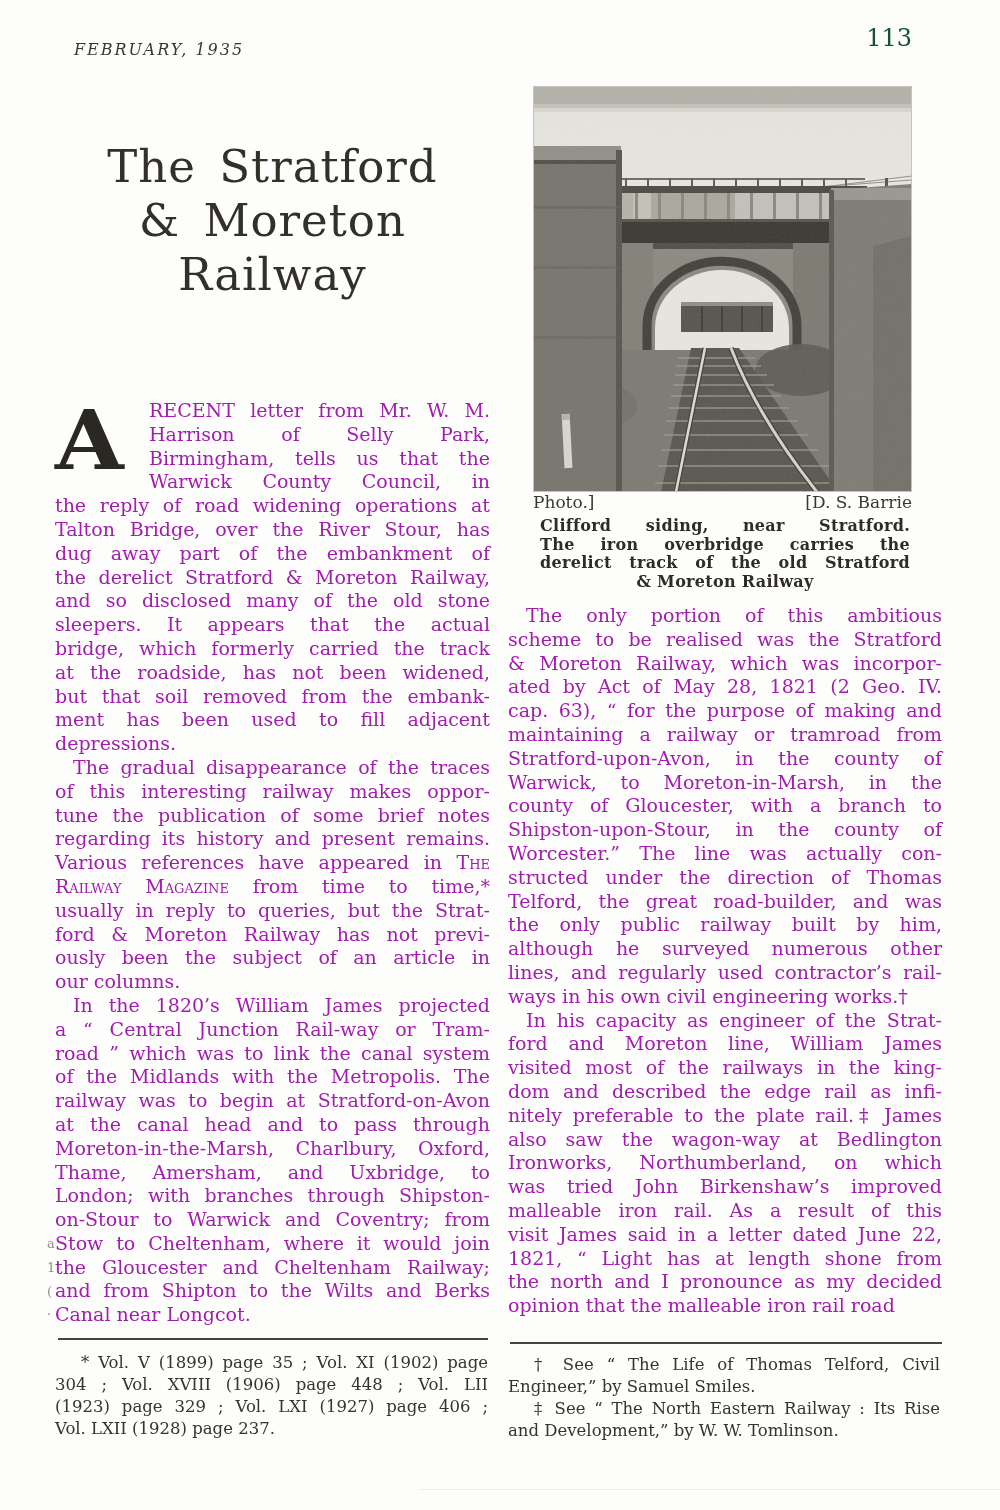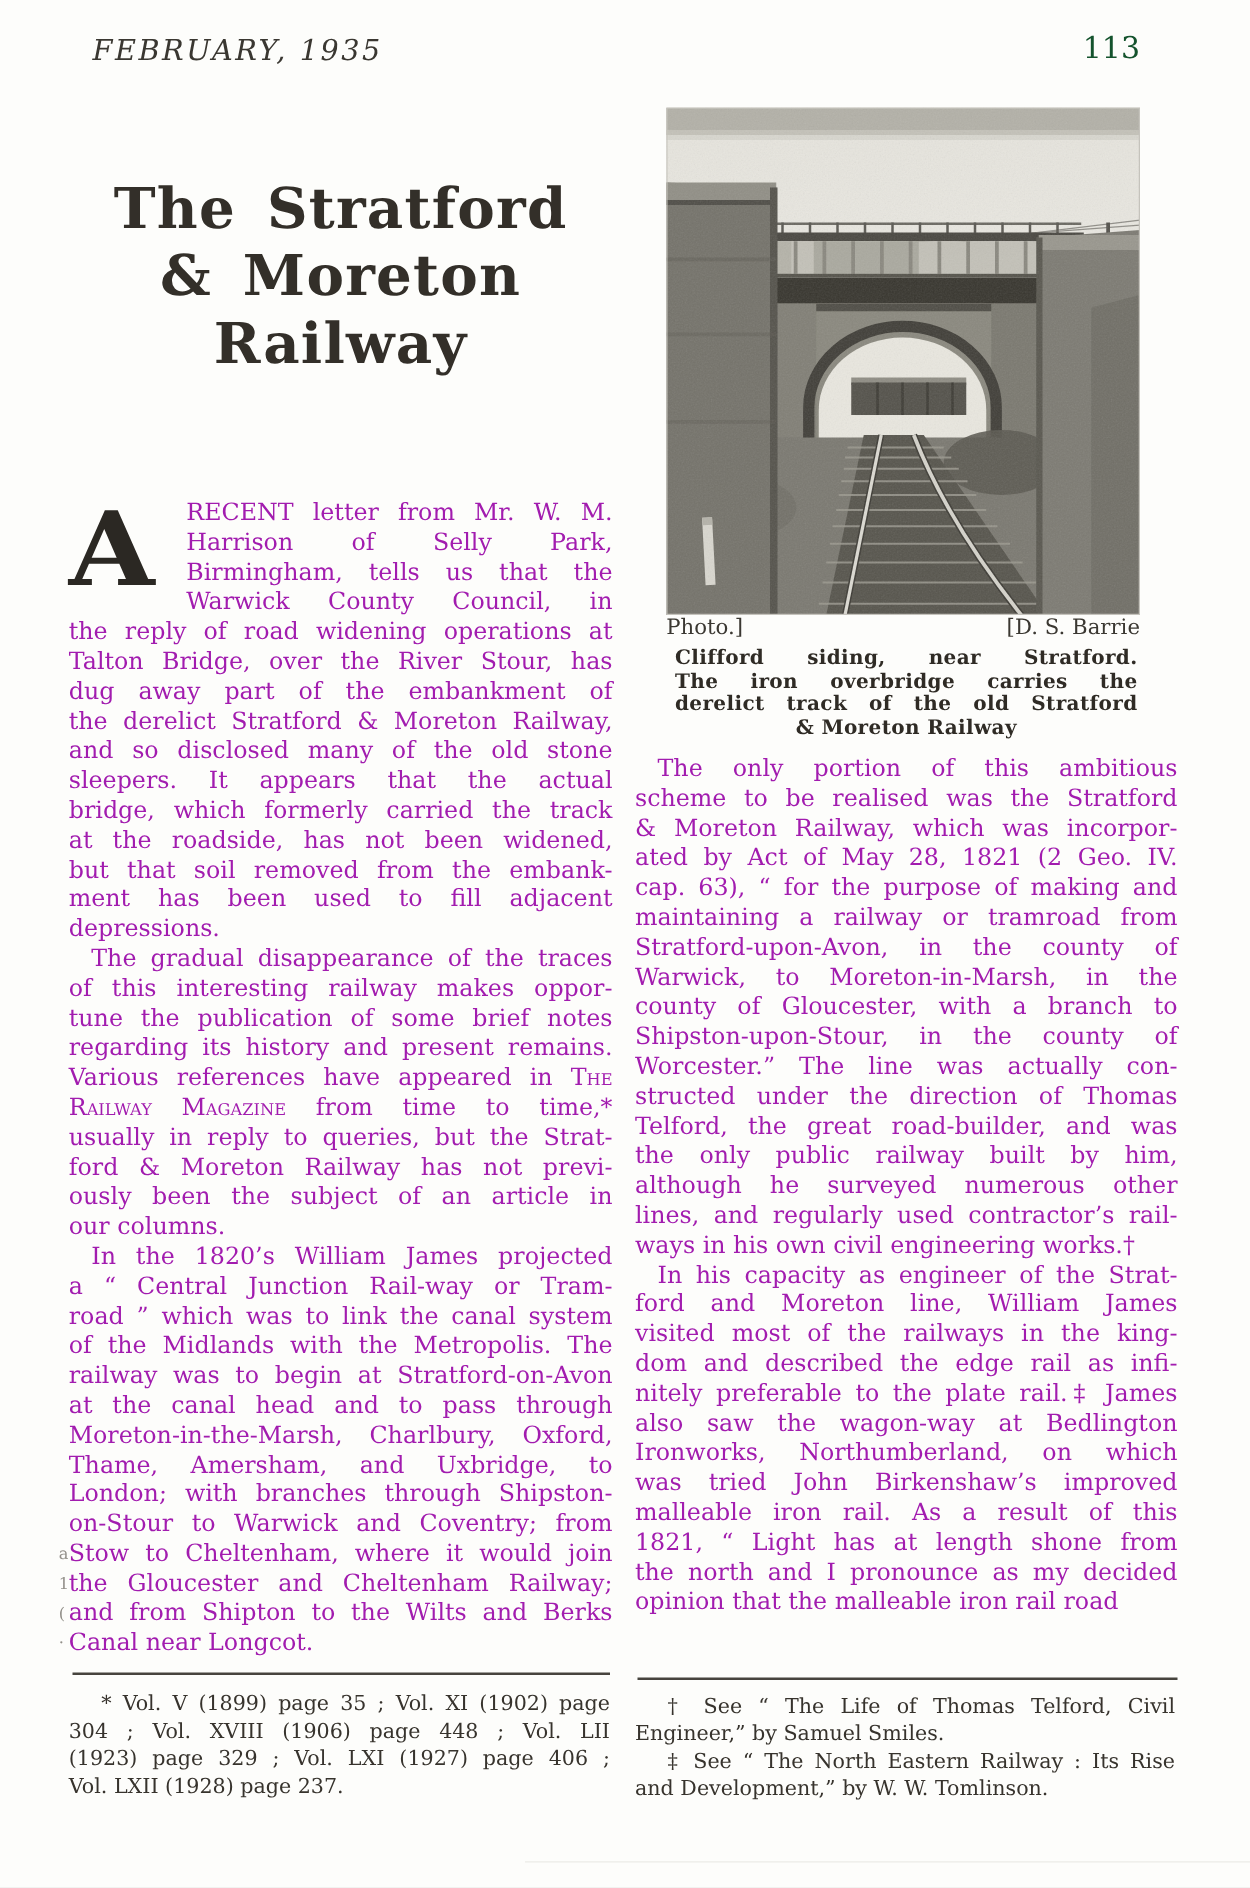--- a/index.html
+++ b/index.html
@@ -3,24 +3,24 @@
 <meta charset="utf-8">
 <style>
   html,body{margin:0;padding:0;background:#e9e9e7;}
   .page{
     position:relative;width:1000px;height:1510px;margin:0 auto;
     background:#fdfdfb;color:#2e2b26;
     font-family:"DejaVu Serif","Liberation Serif",serif;
     overflow:hidden;
   }
   
-  .hdr-issue{position:absolute;left:74px;top:28px;font-style:italic;font-size:23px;letter-spacing:2px;color:#3a3731;}
+  .hdr-issue{position:absolute;left:74px;top:40px;font-style:italic;font-size:16px;letter-spacing:2px;color:#3a3731;}
   .hdr-page{position:absolute;left:812px;top:24px;width:100px;text-align:right;font-size:24px;color:#14532d;}
   
-  .title{position:absolute;left:55px;top:140px;width:435px;font-size:45px;font-weight:700;letter-spacing:1px;word-spacing:8px;color:#332f29;}
+  .title{position:absolute;left:55px;top:140px;width:435px;font-size:45px;font-weight:400;letter-spacing:1px;word-spacing:8px;color:#332f29;}
   .title .tl{height:54px;line-height:54px;text-align:center;text-align-last:center;}
   
   .col{position:absolute;font-size:19px;color:#a21caf;}
   .col .tl{height:23.8px;line-height:23.8px;text-align:justify;text-align-last:justify;white-space:normal;}
   .col .tl.last{text-align-last:left;}
   .col .tl.ind{padding-left:94px;}
   .p-ind > .tl:first-child{padding-left:18px;}
   .sc{font-variant:small-caps;}
   .left-body{left:55px;top:399px;width:435px;}
   .right-body{left:508px;top:604px;width:434px;}
@@ -289,20 +289,21 @@
     <div class="p-ind">
         <div class="tl"><span>In his capacity as engineer of the Strat-</span></div>
         <div class="tl"><span>ford and Moreton line, William James</span></div>
         <div class="tl"><span>visited most of the railways in the king-</span></div>
         <div class="tl"><span>dom and described the edge rail as infi-</span></div>
         <div class="tl"><span>nitely preferable to the plate rail.‡  James</span></div>
         <div class="tl"><span>also saw the wagon-way at Bedlington</span></div>
         <div class="tl"><span>Ironworks, Northumberland, on which</span></div>
         <div class="tl"><span>was tried John Birkenshaw’s improved</span></div>
         <div class="tl"><span>malleable iron rail.  As a result of this</span></div>
+        <div class="tl"><span>visit James said in a letter dated June 22,</span></div>
         <div class="tl"><span>1821, “ Light has at length shone from</span></div>
         <div class="tl"><span>the north and I pronounce as my decided</span></div>
         <div class="tl last"><span>opinion that the malleable iron rail road</span></div>
       </div>
   </div>
   <div class="fn-rule rule-right"></div>
   <div class="col fn fn-right1">
       <div class="tl"><span>† See “ The Life of Thomas Telford, Civil</span></div>
       <div class="tl last"><span>Engineer,” by Samuel Smiles.</span></div>
     </div>

